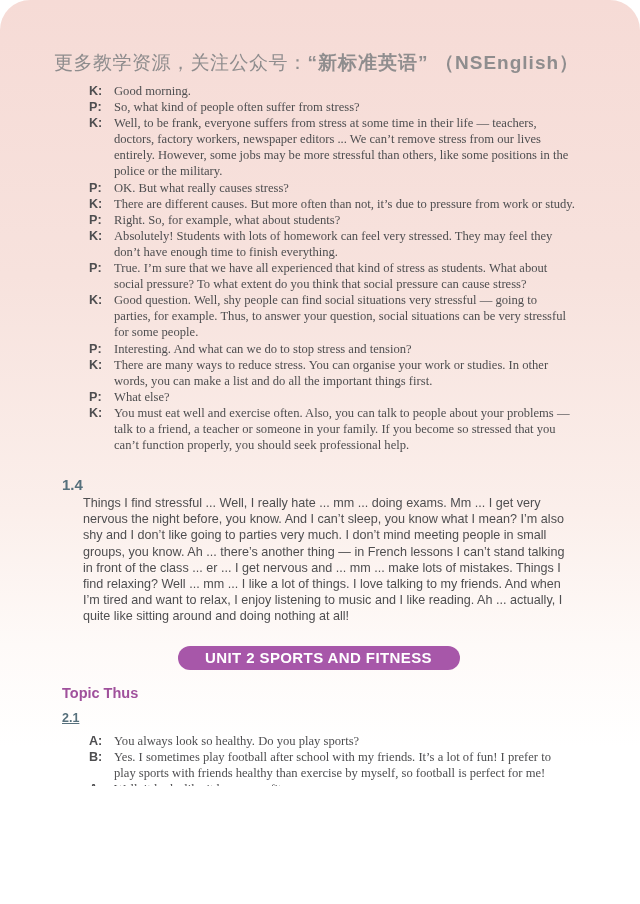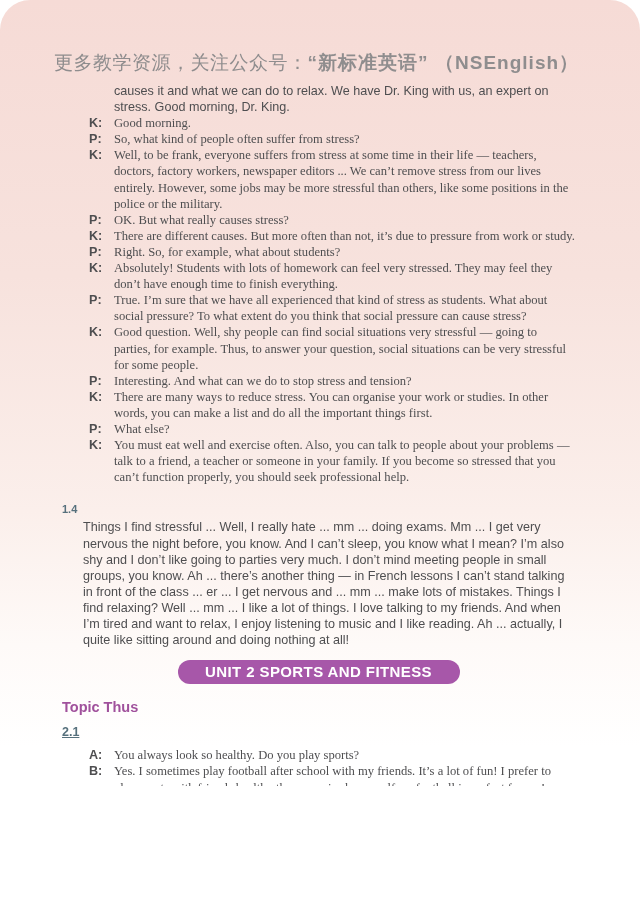--- a/index.html
+++ b/index.html
@@ -22,26 +22,26 @@
   .content{
     position:absolute;left:62px;top:83px;width:513px;
     font-size:12.6px;line-height:16.1px;
   }
   .continuation{padding-left:52px;}
   .dialogue{padding-left:27px;}
   .row{display:flex;align-items:flex-start;}
   .spk{flex:0 0 25px;font-weight:bold;}
   .txt{flex:1;font-family:Liberation Serif, serif;}
   .sec-num{
-    margin-top:16px;font-weight:bold;font-size:11px;
+    margin-top:24px;font-weight:bold;font-size:15px;
     color:var(--section-number,#56707c);
   }
   .para{padding-left:21px;margin-top:2px;}
   .unit-banner{
-    display:block;margin:12px auto 0;width:282px;height:24px;
+    display:block;margin:22px auto 0;width:282px;height:24px;
     background:var(--accent-purple,#a757a9);
     border-radius:12px;color:#ffffff;font-weight:bold;font-size:15px;
     text-align:center;line-height:24px;letter-spacing:0.4px;
   }
   .topic-heading{
     margin-top:15px;font-weight:bold;font-size:14.5px;
     color:var(--heading-purple,#a0519c);
   }
   .sec-num2{margin-top:9px;font-weight:bold;font-size:12.5px;color:var(--section-number,#56707c);text-decoration:underline;}
   .dialogue2{margin-top:7px;padding-left:27px;}
@@ -66,21 +66,20 @@
 </style>
 </head>
 <body>
 
 <div class="page">
 
   <div class="header"><span>更多教学资源，关注公众号：</span><b>“新标准英语”</b> <b>（NSEnglish）</b></div>
 
   <div class="content">
 
-    <div class="continuation">causes it and what we can do to relax. We have Dr. King with us, an expert on stress. Good morning, Dr. King.</div>
 
     <div class="dialogue">
       <div class="row">
           <span class="spk">K:</span>
           <span class="txt">Good morning.</span>
         </div>
       <div class="row">
           <span class="spk">P:</span>
           <span class="txt">So, what kind of people often suffer from stress?</span>
         </div>

